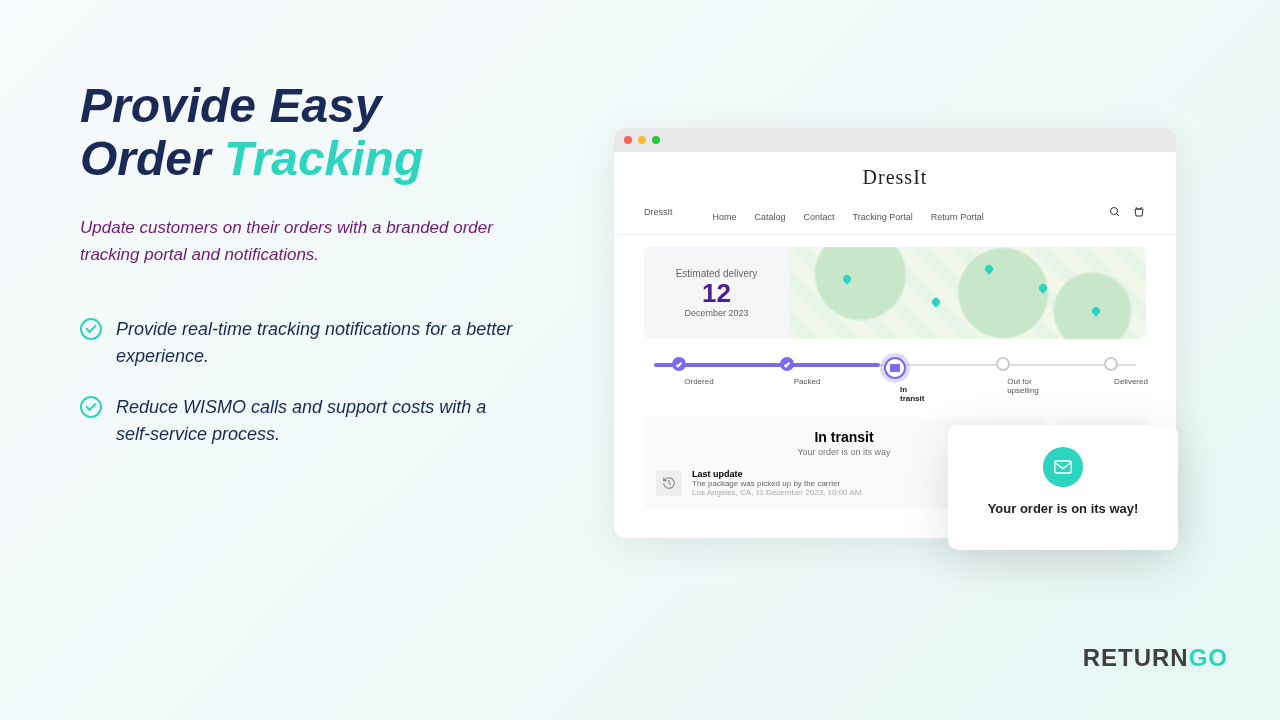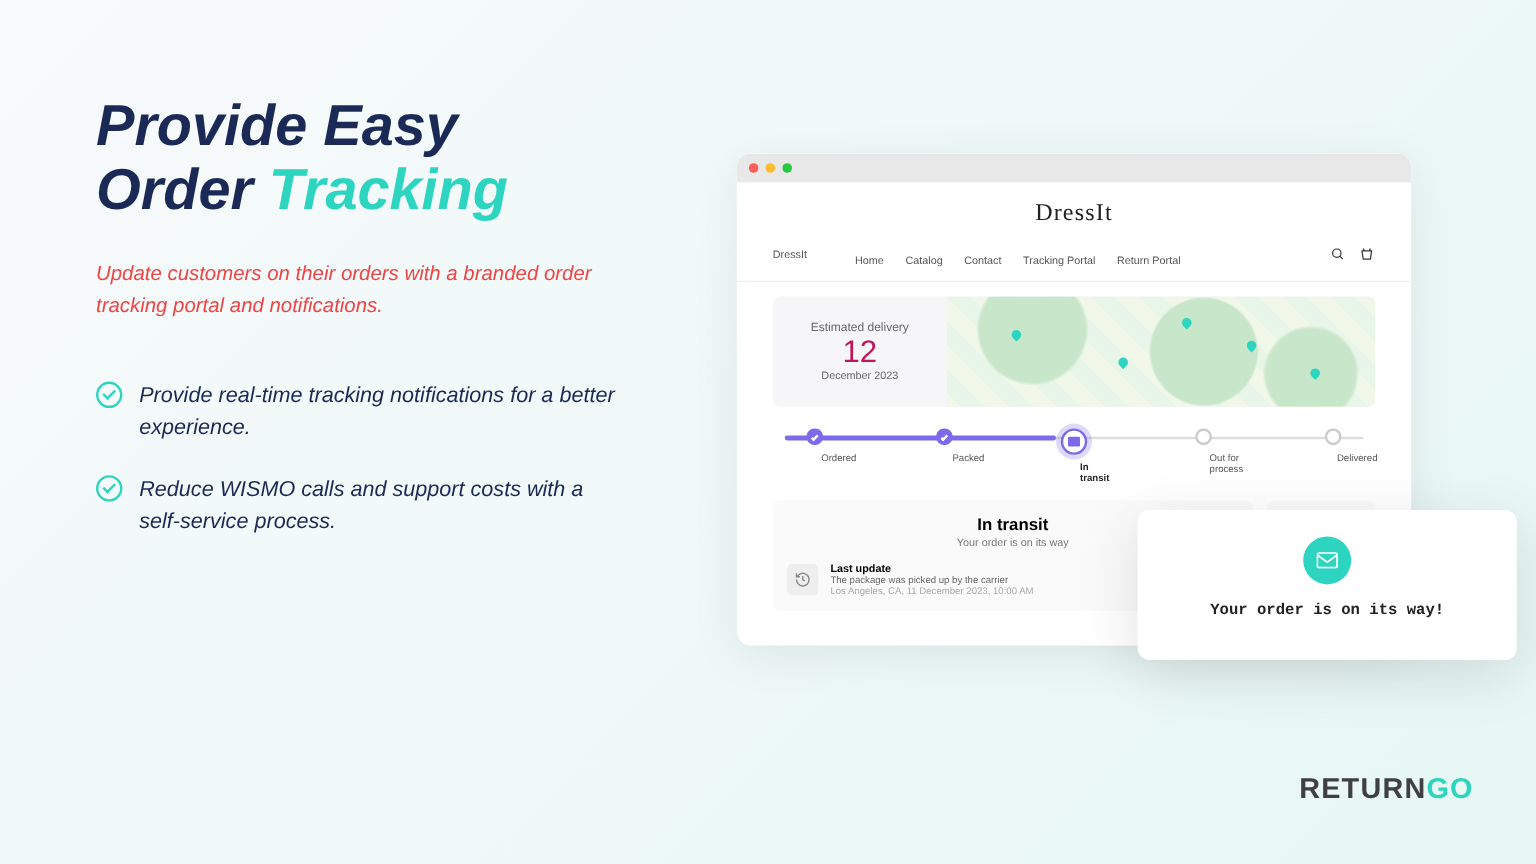--- a/index.html
+++ b/index.html
@@ -21,21 +21,21 @@
 .headline {
   font-size: 48px;
   font-weight: 800;
   line-height: 1.1;
   color: #1a2956;
   margin-bottom: 28px;
 }
 .headline .accent { color: #2dd4bf; }
 .subtext {
   font-size: 17px;
-  color: #ef4444;
+  color: #701a75;
   line-height: 1.6;
   margin-bottom: 48px;
 }
 .bullets { list-style: none; }
 .bullets li {
   display: flex;
   align-items: flex-start;
   gap: 14px;
   margin-bottom: 24px;
 }
@@ -128,21 +128,21 @@
   overflow: hidden;
 }
 .est-delivery {
   width: 145px;
   display: flex;
   flex-direction: column;
   align-items: center;
   justify-content: center;
 }
 .est-label { font-size: 10px; color: #666; }
-.est-day { font-size: 26px; font-weight: 400; color: #be185d; line-height: 1.1; }
+.est-day { font-size: 26px; font-weight: 700; color: #4c1d95; line-height: 1.1; }
 .est-month { font-size: 9px; color: #666; }
 .map {
   flex: 1;
   background:
     radial-gradient(circle at 20% 30%, #c8e6c9 15%, transparent 16%),
     radial-gradient(circle at 60% 50%, #c8e6c9 20%, transparent 21%),
     radial-gradient(circle at 85% 70%, #c8e6c9 12%, transparent 13%),
     linear-gradient(45deg, #e8f5e9 25%, #f1f8e9 25%, #f1f8e9 50%, #e8f5e9 50%, #e8f5e9 75%, #f1f8e9 75%);
   background-size: 100% 100%, 100% 100%, 100% 100%, 40px 40px;
   position: relative;
@@ -223,27 +223,26 @@
 .update-body .ut3 { font-size: 8px; color: #aaa; }
 .details-label { font-size: 9px; font-weight: 700; margin-bottom: 6px; }
 .details-item { font-size: 8px; color: #666; }
 .details-num { font-size: 9px; color: #2dd4bf; text-decoration: underline; }
 
 
 .popup {
   position: absolute;
   left: 948px;
   top: 425px;
-  width: 316px;
+  width: 230px;
   background: #fff;
   border-radius: 10px;
   box-shadow: 0 12px 50px rgba(0,0,0,0.12);
   padding: 22px 26px;
   text-align: center;
-  font-family: Liberation Mono, monospace;
 }
 .popup-icon {
   width: 40px; height: 40px;
   background: #2dd4bf;
   border-radius: 50%;
   margin: 0 auto 14px;
   display: flex; align-items: center; justify-content: center;
 }
 .mail-svg { width: 18px; height: 14px; }
 .popup-title { font-size: 13px; font-weight: 700; color: #222; margin-bottom: 12px; }
@@ -333,21 +332,21 @@
         <span class="step-label">Packed</span>
       </div>
       <div class="step active">
         <div class="step-dot current">
             <span class="truck-ic"></span>
           </div>
         <span class="step-label">In transit</span>
       </div>
       <div class="step">
         <div class="step-dot pending"></div>
-        <span class="step-label">Out for process</span>
+        <span class="step-label">Out for upselling</span>
       </div>
       <div class="step">
         <div class="step-dot pending"></div>
         <span class="step-label">Delivered</span>
       </div>
     </div>
   </div>
 
   <div class="cards">
     <div class="card">

